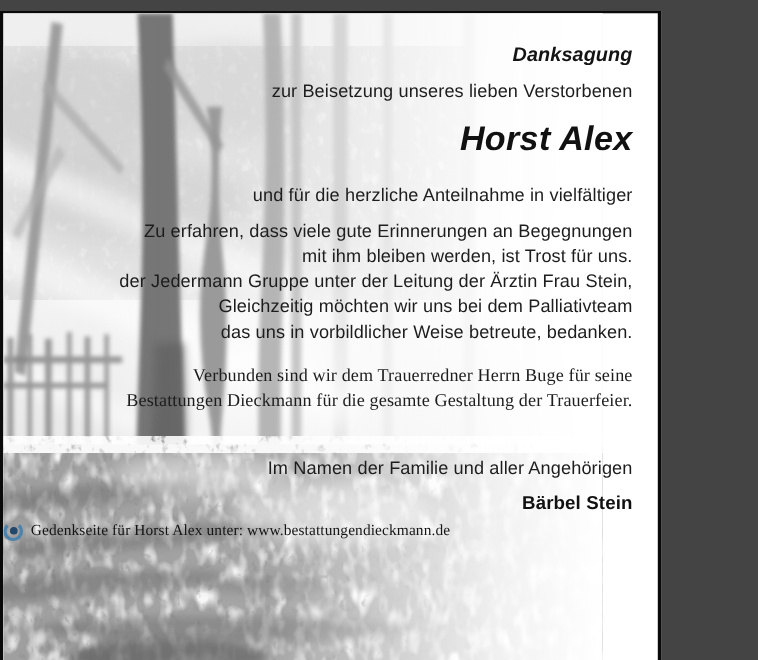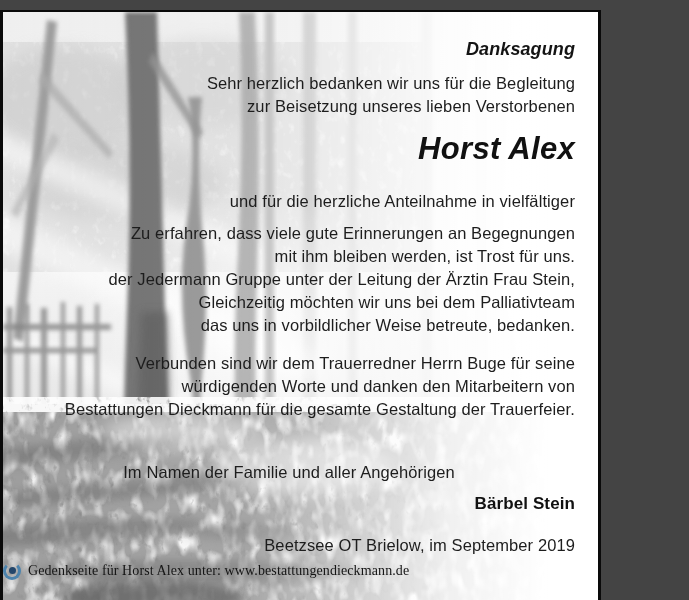--- a/index.html
+++ b/index.html
@@ -33,22 +33,22 @@
   }
   .intro{margin:0;}
   .deceased{
     font-size:31px;font-weight:bold;font-style:italic;
     line-height:34px;margin:14px 0 0 0;color:#111;
     letter-spacing:0.3px;
     padding-left:36px;
   }
   .p2{margin:24px 0 0 0;}
   .p3{margin:9px 0 0 0;}
-  .p4{margin:15px 0 0 0;}
-  .closing{margin:40px 0 0 0;text-align:center;}
+  .p4{margin:15px 0 0 0;font-family:Liberation Serif, serif;}
+  .closing{margin:40px 0 0 0;}
   .signature{margin:8px 0 0 0;font-weight:bold;font-size:17px;color:#111;}
   .dateline{margin:19px 0 0 0;}
   .footer{
     margin:4px 0 0 0;
     display:flex;justify-content:flex-start;align-items:center;gap:7px;
     font-family:"Liberation Serif","DejaVu Serif",serif;
     font-size:14px;line-height:19px;color:#151515;
   }
   .memorial-logo{
     position:relative;display:inline-block;
@@ -176,49 +176,46 @@
     <ellipse cx="180" cy="420" rx="80" ry="18" fill="#ffffff" opacity="0.45" filter="url(#b8)"></ellipse>
 
     <rect x="0" y="0" width="545" height="593" fill="url(#gFade)"></rect>
   </svg>
 
   <div class="content">
 
     <div class="heading">Danksagung</div>
 
     <div class="intro">
-      <div class="line">Sehr herzlich bedanken wir uns für die Begleitung</div>
       <div class="line">zur Beisetzung unseres lieben Verstorbenen</div>
     </div>
 
     <div class="deceased">Horst Alex</div>
 
     <div class="p2">
       <div class="line">und für die herzliche Anteilnahme in vielfältiger</div>
     </div>
 
     <div class="p3">
       <div class="line">Zu erfahren, dass viele gute Erinnerungen an Begegnungen</div>
       <div class="line">mit ihm bleiben werden, ist Trost für uns.</div>
       <div class="line">der Jedermann Gruppe unter der Leitung der Ärztin Frau Stein,</div>
       <div class="line">Gleichzeitig möchten wir uns bei dem Palliativteam</div>
       <div class="line">das uns in vorbildlicher Weise betreute, bedanken.</div>
     </div>
 
     <div class="p4">
       <div class="line">Verbunden sind wir dem Trauerredner Herrn Buge für seine</div>
-      <div class="line">würdigenden Worte und danken den Mitarbeitern von</div>
       <div class="line">Bestattungen Dieckmann für die gesamte Gestaltung der Trauerfeier.</div>
     </div>
 
     <div class="closing">Im Namen der Familie und aller Angehörigen</div>
 
     <div class="signature">Bärbel Stein</div>
 
-    <div class="dateline">Beetzsee OT Brielow, im September 2019</div>
 
     <div class="footer">
       <span class="memorial-logo">
           <span class="dot"></span>
         </span>
       <span>Gedenkseite für Horst Alex unter: www.bestattungendieckmann.de</span>
     </div>
 
   </div>
 </div>

